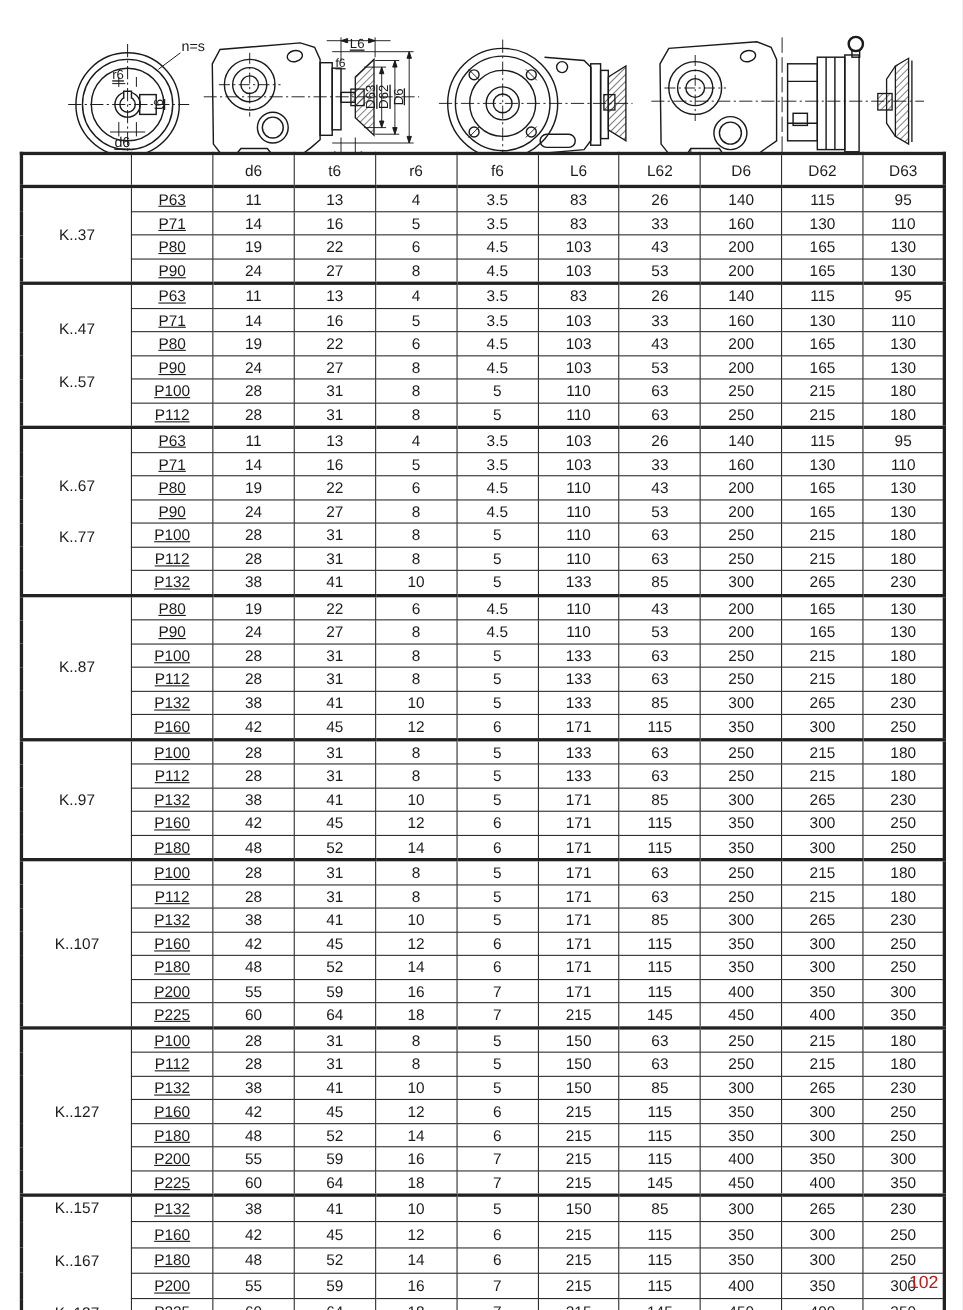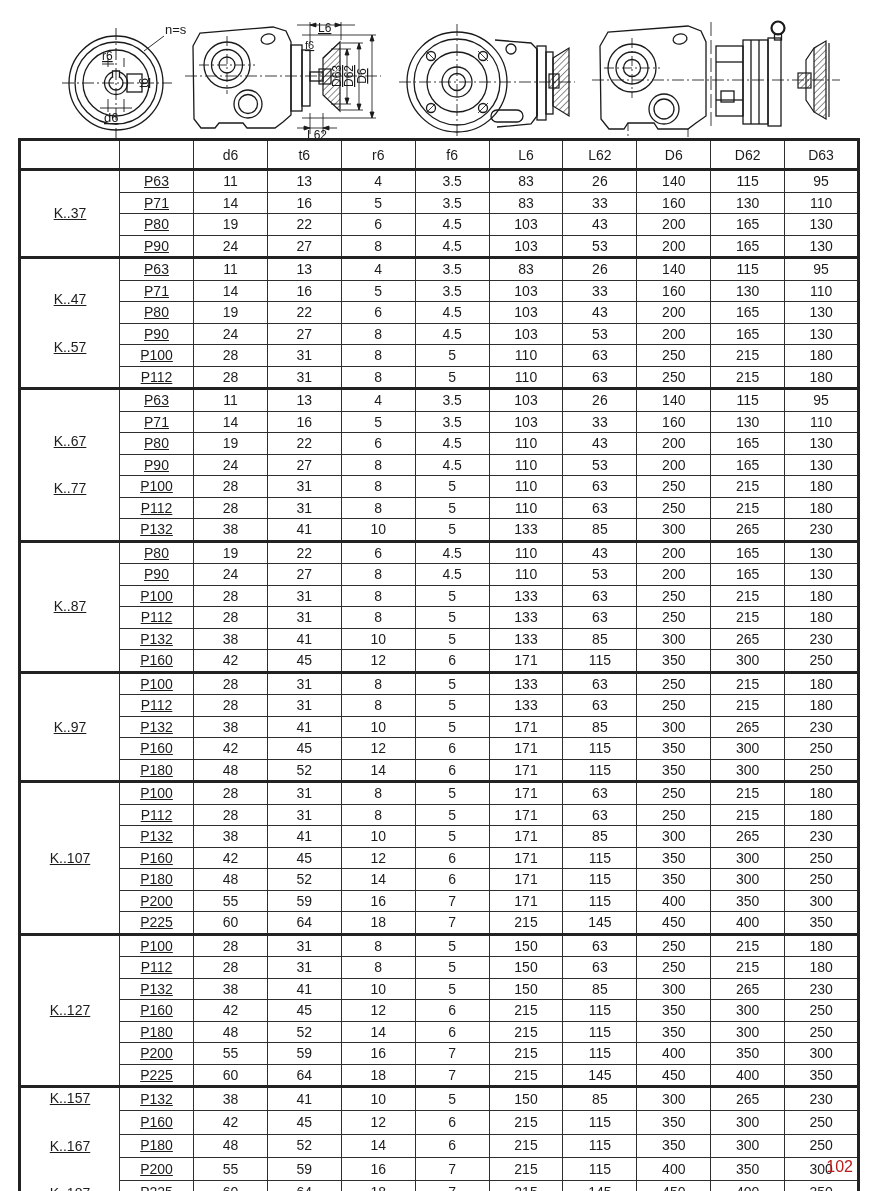--- a/index.html
+++ b/index.html
@@ -5,21 +5,21 @@
   html,body { margin:0; padding:0; background:#e8e8e8; }
   .page {
     position: relative;
     width: 875px;
     height: 1191px;
     background: #ffffff;
     font-family: "Liberation Sans", sans-serif;
     color: #1f1f1f;
     overflow: hidden;
   }
-  .drawings { position:absolute; left:0; top:0; width:875px; height:172px; }
+  .drawings { position:absolute; left:0; top:12px; width:875px; height:172px; }
   .drawing { position:absolute; }
   svg { display:block; }
   svg text { font-family:"Liberation Sans", sans-serif; fill:#1a1a1a; }
 
   table.spec {
     position:absolute; left:18px; top:138px;
     width:839px;
     border-collapse: collapse;
     table-layout: fixed;
     border: 3px solid #222;
@@ -34,21 +34,21 @@
     padding: 0;
     font-size: 14px;
     color: #1c1c1c;
     background: #fff;
     overflow: hidden;
     white-space: nowrap;
   }
   table.spec thead th { height: 27px; font-weight: 400; border-bottom: 3px solid #222; }
   table.spec tbody td { height: 20.5px; line-height: 20.5px; }
   table.spec tr.group-start td { border-top: 3px solid #222; }
-  td.group-label { font-size: 15px; text-decoration: underline; }
+  td.group-label { font-size: 15px; }
   .group-label-inner { display:flex; flex-direction:column; justify-content:center; align-items:center; row-gap:27px; }
   td.size-cell { font-size: 14px; text-decoration: underline; }
 
   .page-number {
     position:absolute; right:22px; top:1158px;
     font-size:16px; color:#b91c1c;
   }
 </style>
 </head>
 <body>

